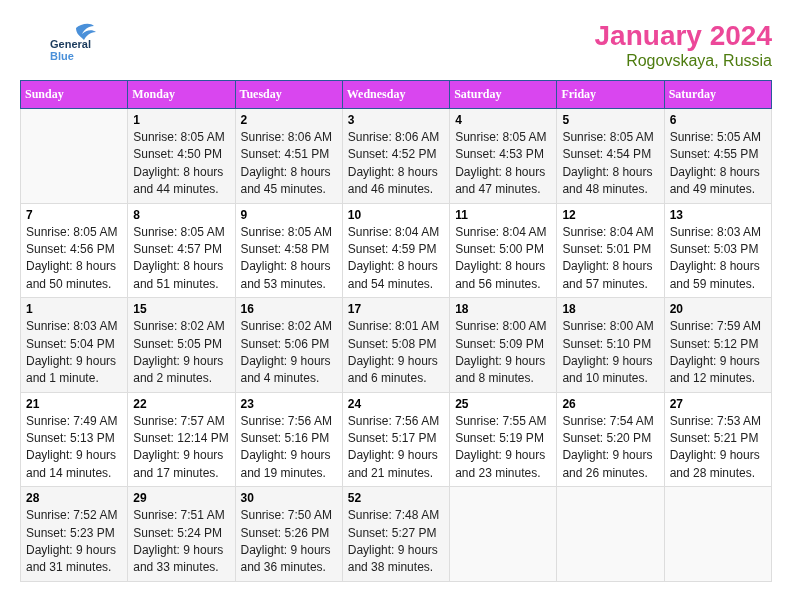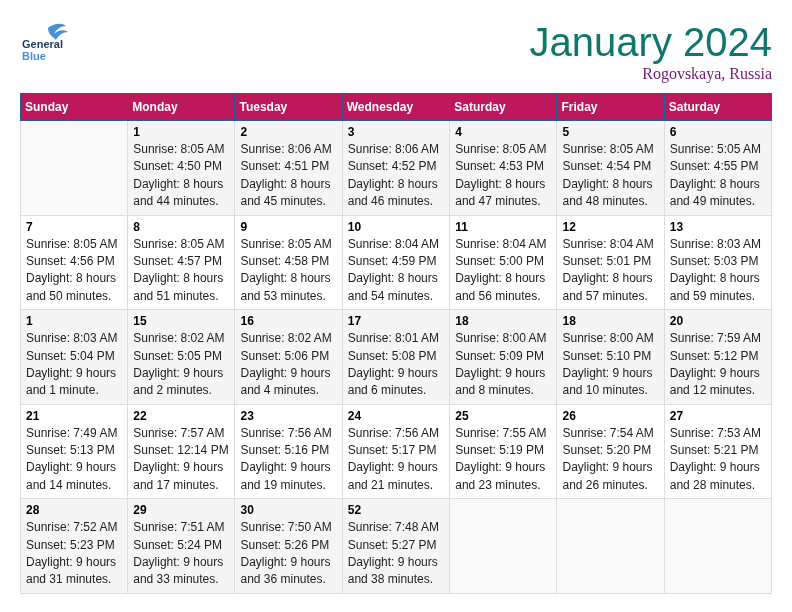--- a/index.html
+++ b/index.html
@@ -8,42 +8,43 @@
       background: #fff;
       width: 792px;
       min-height: 612px;
       padding: 20px;
     }
     .header {
       display: flex;
       justify-content: space-between;
       align-items: flex-start;
       margin-bottom: 10px;
+      margin-left: 28px;
     }
     .title-block {
       text-align: right;
     }
     .month-title {
-      font-size: 40px;
-      font-weight: normal;
-      color: #0f766e;
+      font-size: 28px;
+      font-weight: bold;
+      color: #ec4899;
     }
     .location {
       font-size: 16px;
-      color: #701a75;
-      font-family: Liberation Serif, serif;
+      color: #4d7c0f;
     }
     table {
       width: 100%;
       border-collapse: collapse;
       font-size: 11px;
     }
     thead tr {
-      background: #be185d;
+      background: #d946ef;
       color: #fff;
+      font-family: Liberation Serif, serif;
     }
     thead th {
       padding: 6px 4px;
       text-align: left;
       font-weight: bold;
       font-size: 12px;
       border: 1px solid #2a5a9a;
     }
     tbody tr {
       vertical-align: top;

